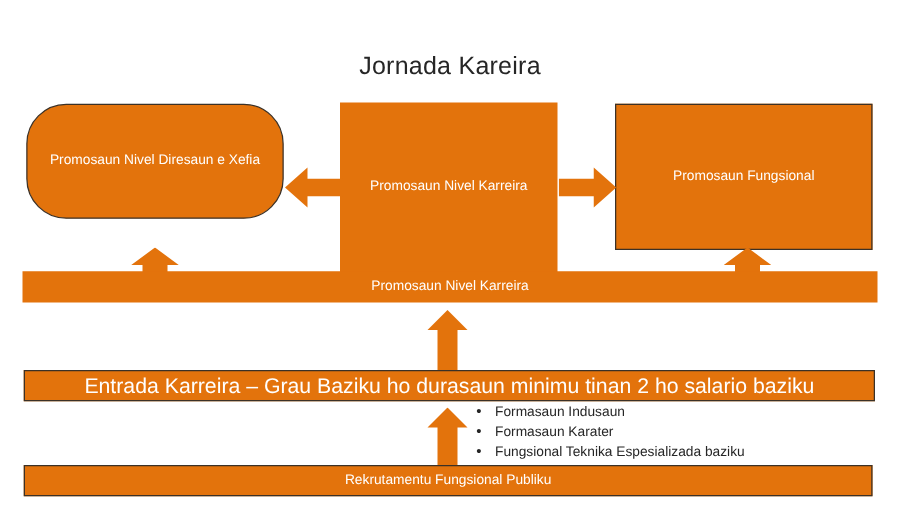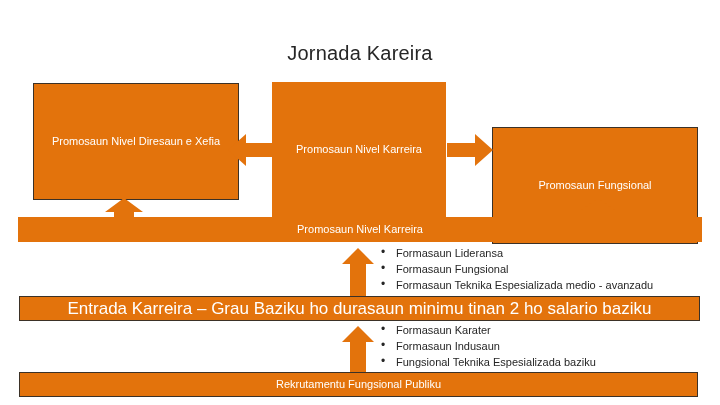--- a/index.html
+++ b/index.html
@@ -42,41 +42,41 @@
     color: #ffffff;
     text-align: center;
     line-height: 1.25;
   }
   .bordered {
     border: 1px solid #3b3127;
   }
 
   
   #box-left {
-    left: 33px;
+    left: 21px;
     top: 83px;
     width: 206px;
-    height: 117px;
-    font-size: 11px;
+    height: 92px;
+    font-size: 11px;
+    border-radius: 32px;
   }
   #box-center {
     left: 272px;
     top: 82px;
     width: 174px;
     height: 136px;
     font-size: 11px;
     border: none;
   }
   #box-right {
     left: 492px;
     top: 83px;
     width: 206px;
     height: 117px;
     font-size: 11px;
-    margin-top: 44px;
   }
 
   
   #bar-karreira {
     left: 18px;
     top: 217px;
     width: 684px;
     height: 25px;
     font-size: 11px;
     border: none;
@@ -181,39 +181,34 @@
   <div class="obox" id="bar-karreira">
     <span>Promosaun Nivel Karreira</span>
   </div>
 
   <div class="arrow" id="arrow-up-mid-1">
     <svg width="34" height="48" viewBox="0 0 34 48">
       <polygon points="17,0 33,16 25,16 25,48 9,48 9,16 1,16" fill="#E3730C"></polygon>
     </svg>
   </div>
 
-  <ul class="bullets" id="bullets-upper">
-    <li>Formasaun Lideransa</li>
-    <li>Formasaun Fungsional</li>
-    <li>Formasaun Teknika Espesializada medio - avanzadu</li>
-  </ul>
 
   <div class="obox bordered" id="bar-entrada">
     <span>Entrada Karreira – Grau Baziku ho durasaun minimu tinan 2 ho salario baziku</span>
   </div>
 
   <div class="arrow" id="arrow-up-mid-2">
     <svg width="34" height="46" viewBox="0 0 34 46">
       <polygon points="17,0 33,16 25,16 25,46 9,46 9,16 1,16" fill="#E3730C"></polygon>
     </svg>
   </div>
 
   <ul class="bullets" id="bullets-lower">
+    <li>Formasaun Indusaun</li>
     <li>Formasaun Karater</li>
-    <li>Formasaun Indusaun</li>
     <li>Fungsional Teknika Espesializada baziku</li>
   </ul>
 
   <div class="obox bordered" id="bar-rekrutamentu">
     <span>Rekrutamentu Fungsional Publiku</span>
   </div>
 
 </div>
 
 </body></html>

